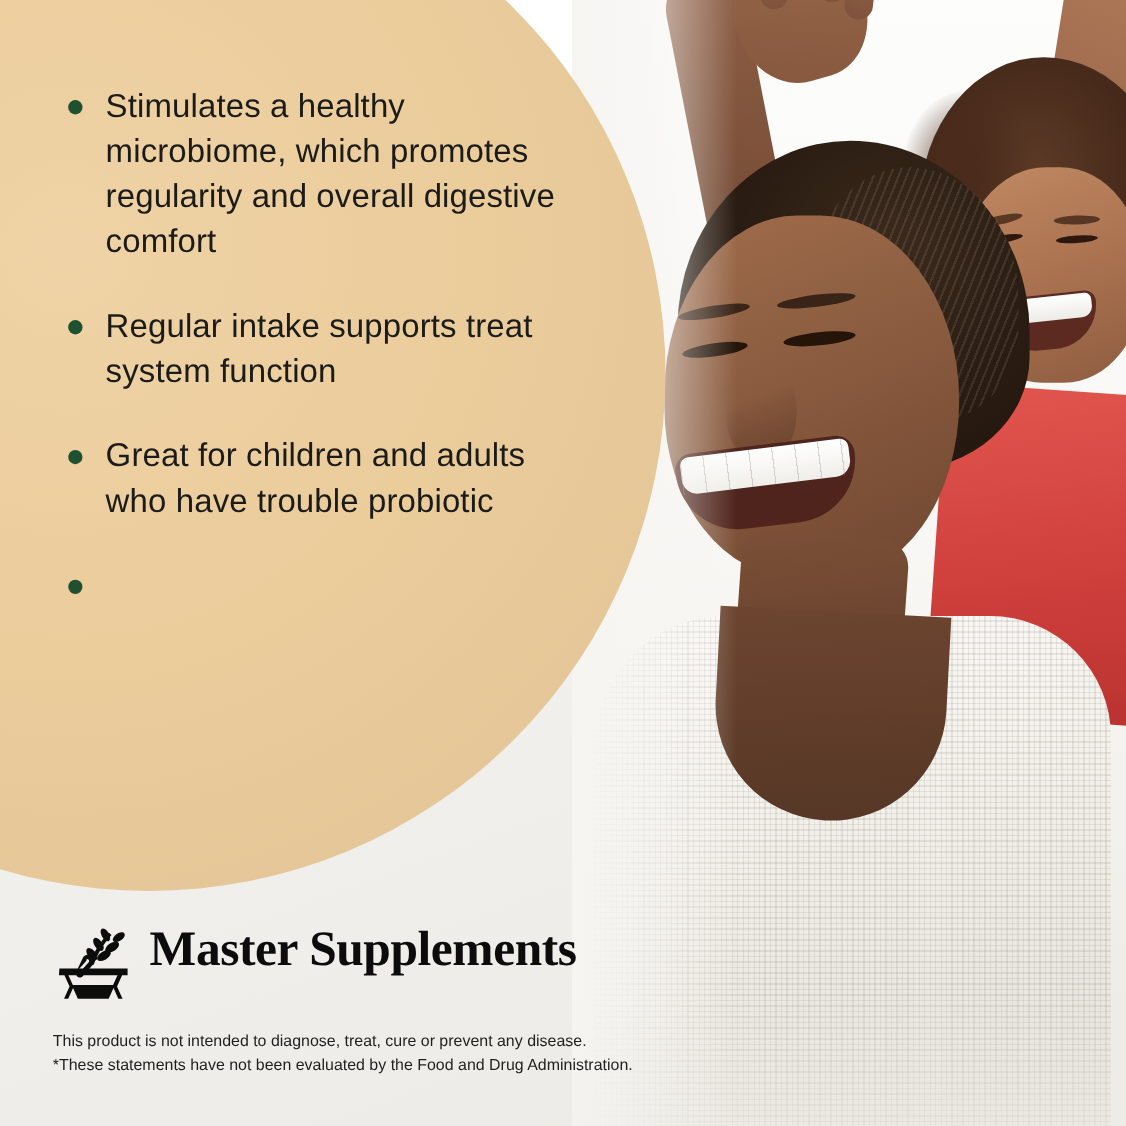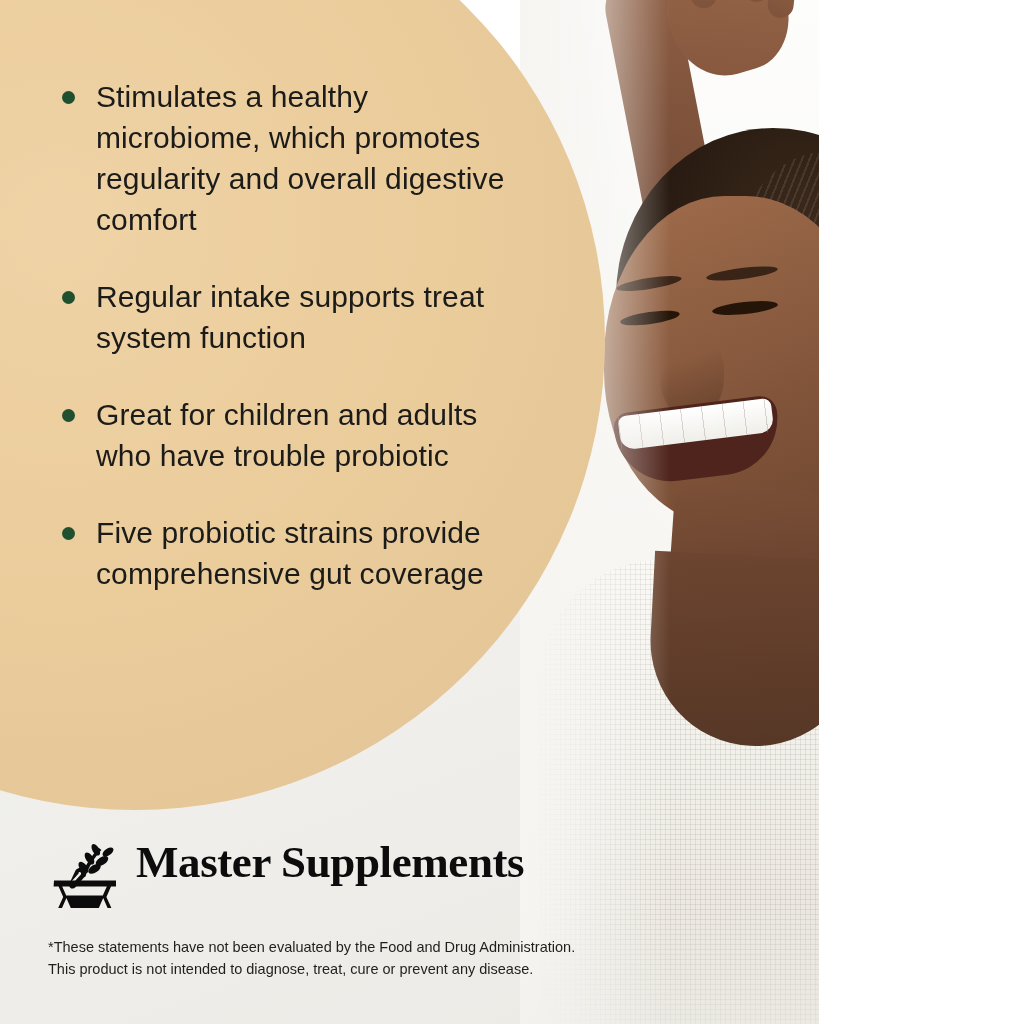--- a/index.html
+++ b/index.html
@@ -2,21 +2,21 @@
 <html><head>
 <meta charset="utf-8">
 <style>
   html, body {
     margin: 0;
     padding: 0;
     background: #ffffff;
   }
   #page {
     position: relative;
-    width: 819px;
+    width: 1024px;
     height: 1024px;
     overflow: hidden;
     background: #f2f1ee;
     font-family: "Liberation Sans", sans-serif;
   }
 
   
   .bg-base {
     position: absolute;
     inset: 0;
@@ -384,21 +384,20 @@
     <div class="bullet-row">
       <span class="bullet-dot"></span>
       <span class="bullet-text">Regular intake supports treat system function</span>
     </div>
     <div class="bullet-row">
       <span class="bullet-dot"></span>
       <span class="bullet-text">Great for children and adults who have trouble probiotic</span>
     </div>
     <div class="bullet-row">
       <span class="bullet-dot"></span>
-      <span class="bullet-text">Five probiotic strains provide comprehensive gut coverage</span>
     </div>
   </div>
 
   <div class="logo">
     <span class="logo-mark">
       <svg width="74" height="78" viewBox="0 0 74 78" xmlns="http://www.w3.org/2000/svg">
         <g fill="#0c0c0c">
 
           <path d="M33.5 40 C37 30 43 20 51 12 l2.4 2 C46 22 40.5 31.5 37.2 41 Z"></path>
 
@@ -415,17 +414,17 @@
           <path d="M6 44.5 h62 v6.0 h-5.0 l-4.6 10.4 5.0 11.0 h-3.8 l-4.4-9.8 -4.4 9.8 h-28.0 l-4.4-9.8 -4.4 9.8 h-3.8 l5.0-11.0 -4.6-10.4 h-5.0 z m8.2 6.0 l4.0 9.0 h36.6 l4.0-9.0 z"></path>
 
           <path d="M17 62.5 h40 l4.4 9.8 h-48.8 z" fill="none"></path>
         </g>
       </svg>
     </span>
     <span class="logo-word">Master Supplements</span>
   </div>
 
   <div class="disclaimer">
+    <div>This product is not intended to diagnose, treat, cure or prevent any disease.</div>
     <div>*These statements have not been evaluated by the Food and Drug Administration.</div>
-    <div>This product is not intended to diagnose, treat, cure or prevent any disease.</div>
   </div>
 
 </div>
 
 </body></html>

